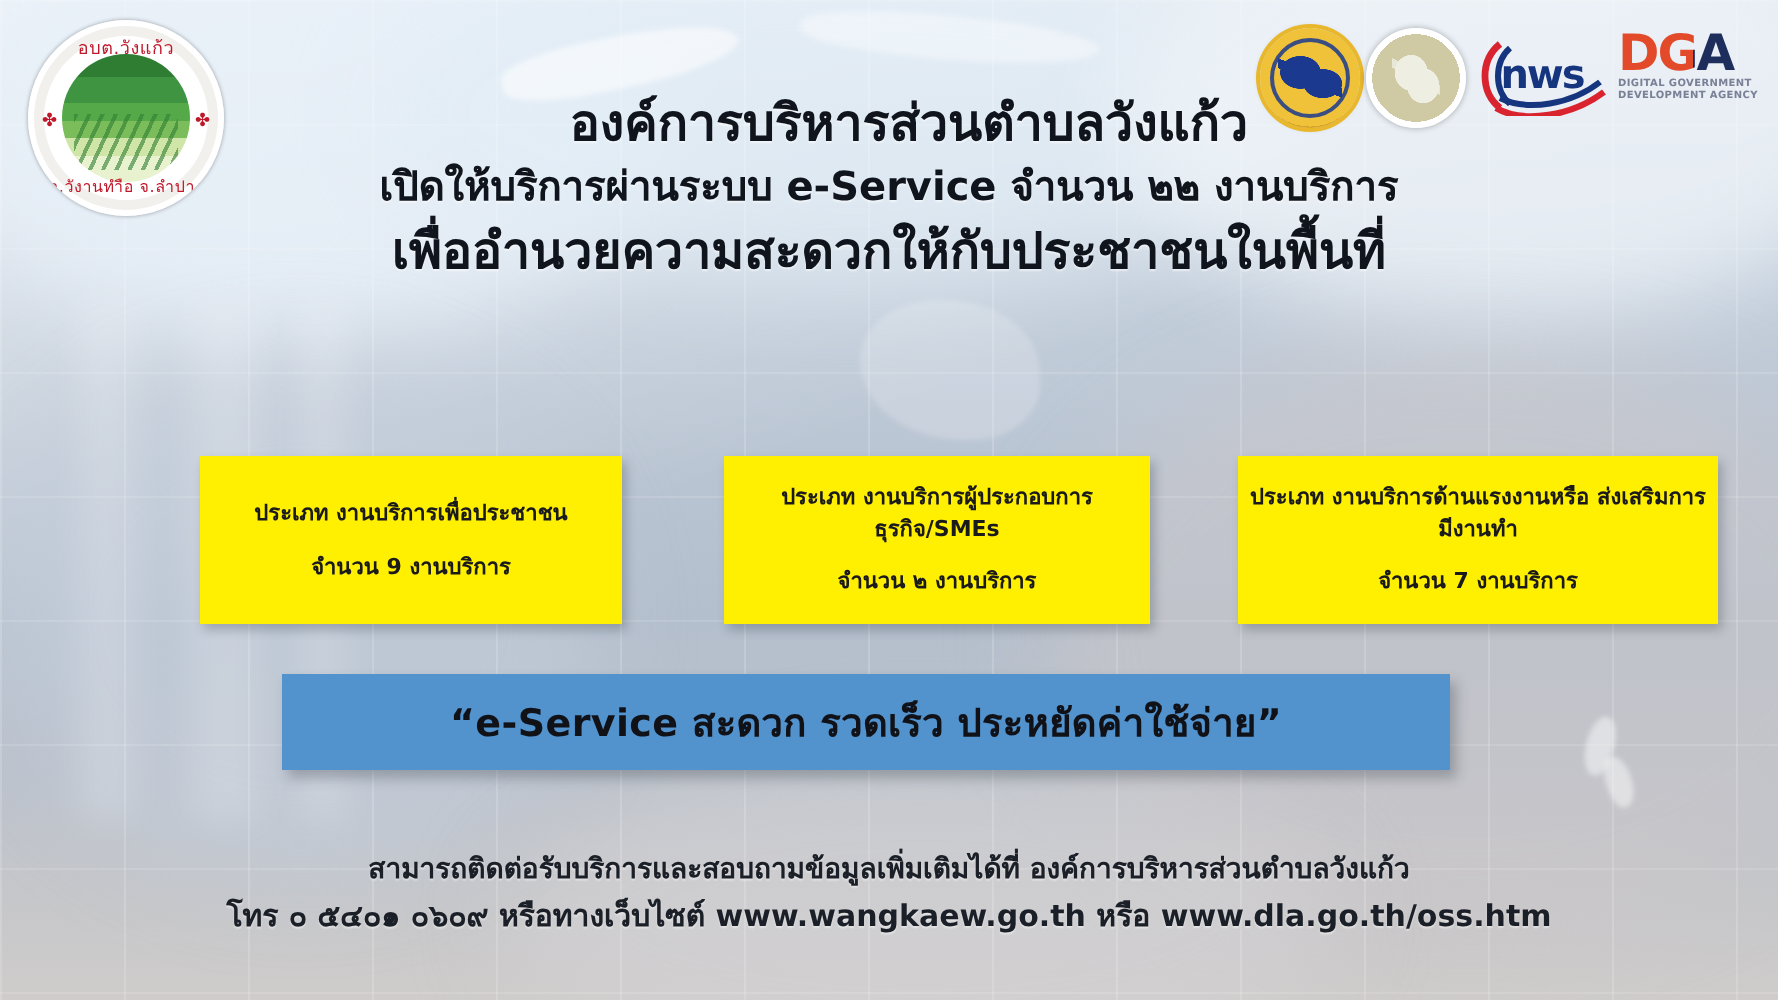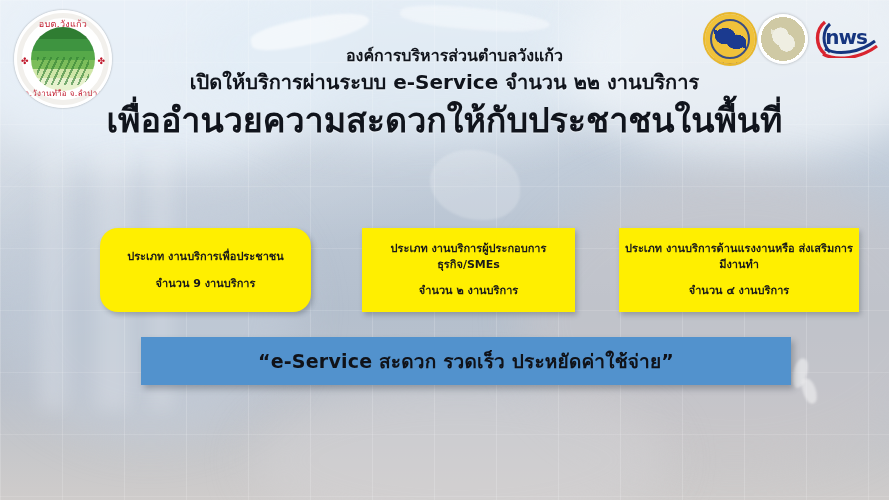--- a/index.html
+++ b/index.html
@@ -121,43 +121,43 @@
     background:linear-gradient(90deg,#e24a2a 0 52%, #1d2d5c 52% 100%);
     -webkit-background-clip:text;background-clip:text;color:transparent;}
   .dga .sub{font-size:5px;color:#7a8096;line-height:6px;letter-spacing:.2px;font-weight:bold;}
 
   
   .headline{
     position:absolute;left:0;right:0;top:46px;text-align:center;
     color:#10141c;font-weight:bold;line-height:1.24;
     text-shadow:0 1px 1px rgba(255,255,255,.55);
   }
-  .headline .l1{font-size:16px;padding-left:20px;}
+  .headline .l1{font-size:25px;padding-left:20px;}
   .headline .l2{font-size:20px;margin-top:4px;}
   .headline .l3{font-size:25px;margin-top:4px;}
-  .headline .l4{font-size:34px;margin-top:4px;}
+  .headline .l4{font-size:25px;margin-top:4px;}
 
   
   .cards{position:absolute;left:0;top:228px;width:889px;height:84px;}
   .card{
     position:absolute;top:0;height:84px;background:#ffef00;
     color:#1a1a1a;font-weight:bold;font-size:11px;line-height:1.45;
     display:flex;flex-direction:column;align-items:center;justify-content:center;
     text-align:center;box-shadow:2px 3px 5px rgba(40,50,60,.28);
     padding:0 6px;box-sizing:border-box;
   }
   .card .title{display:block;}
   .card .count{display:block;margin-top:11px;}
-  .card-1{left:100px;width:211px;border-radius:18px;}
+  .card-1{left:100px;width:211px;}
   .card-2{left:362px;width:213px;}
   .card-3{left:619px;width:240px;}
 
   
   .banner{
-    position:absolute;left:141px;top:337px;width:650px;height:48px;
+    position:absolute;left:141px;top:337px;width:584px;height:48px;
     background:#5292cd;
     display:flex;align-items:center;justify-content:center;
     box-shadow:3px 4px 6px rgba(40,50,60,.3);
   }
   .banner .txt{color:#101218;font-weight:bold;font-size:19px;letter-spacing:.2px;}
 
   
   .footer{
     position:absolute;left:0;right:0;top:424px;text-align:center;
     color:#1b1f27;font-weight:bold;line-height:1.6;
@@ -202,41 +202,50 @@
     <div class="seal-green"></div>
     <div class="nws">
       <svg class="arcs" viewBox="0 0 70 40">
         <path d="M14 4 C4 12 4 28 14 36" stroke="#d9242f" stroke-width="3.4" fill="none"></path>
         <path d="M19 6 C11 13 11 27 19 34" stroke="#16357f" stroke-width="3" fill="none"></path>
         <path d="M12 36 C26 44 50 40 66 28" stroke="#d9242f" stroke-width="3.2" fill="none"></path>
         <path d="M14 31 C28 38 50 34 64 23" stroke="#16357f" stroke-width="3" fill="none"></path>
       </svg>
       <span class="txt">nws</span>
     </div>
+    <div class="dga">
+      <div class="big">DGA</div>
+      <div class="sub">DIGITAL GOVERNMENT</div>
+      <div class="sub">DEVELOPMENT AGENCY</div>
+    </div>
   </div>
 
   <div class="headline">
     <div class="l1">องค์การบริหารส่วนตำบลวังแก้ว</div>
     <div class="l2">เปิดให้บริการผ่านระบบ e-Service จำนวน ๒๒ งานบริการ</div>
     <div class="l4">เพื่ออำนวยความสะดวกให้กับประชาชนในพื้นที่</div>
   </div>
 
   <div class="cards">
     <div class="card card-1">
       <span class="title">ประเภท งานบริการเพื่อประชาชน</span>
       <span class="count">จำนวน 9 งานบริการ</span>
     </div>
     <div class="card card-2">
       <span class="title">ประเภท งานบริการผู้ประกอบการ ธุรกิจ/SMEs</span>
       <span class="count">จำนวน ๒ งานบริการ</span>
     </div>
     <div class="card card-3">
       <span class="title">ประเภท งานบริการด้านแรงงานหรือ ส่งเสริมการมีงานทำ</span>
-      <span class="count">จำนวน ๔ งานบริการ</span>
+      <span class="count">จำนวน 7 งานบริการ</span>
     </div>
   </div>
 
   <div class="banner">
     <span class="txt">“e-Service สะดวก รวดเร็ว ประหยัดค่าใช้จ่าย”</span>
   </div>
 
+  <div class="footer">
+    <div class="f1">สามารถติดต่อรับบริการและสอบถามข้อมูลเพิ่มเติมได้ที่  องค์การบริหารส่วนตำบลวังแก้ว</div>
+    <div class="f2">โทร ๐ ๕๔๐๑ ๐๖๐๙ หรือทางเว็บไซต์ www.wangkaew.go.th หรือ www.dla.go.th/oss.htm</div>
+  </div>
 
 </div>
 
 </body></html>

